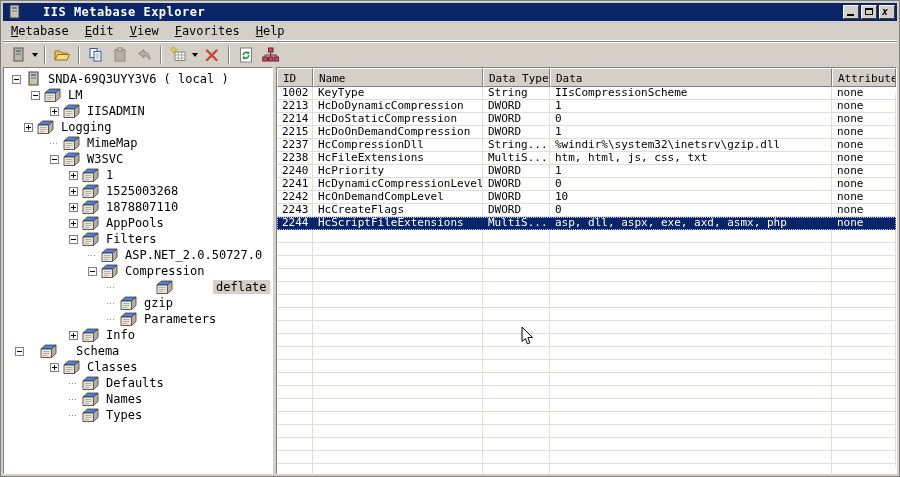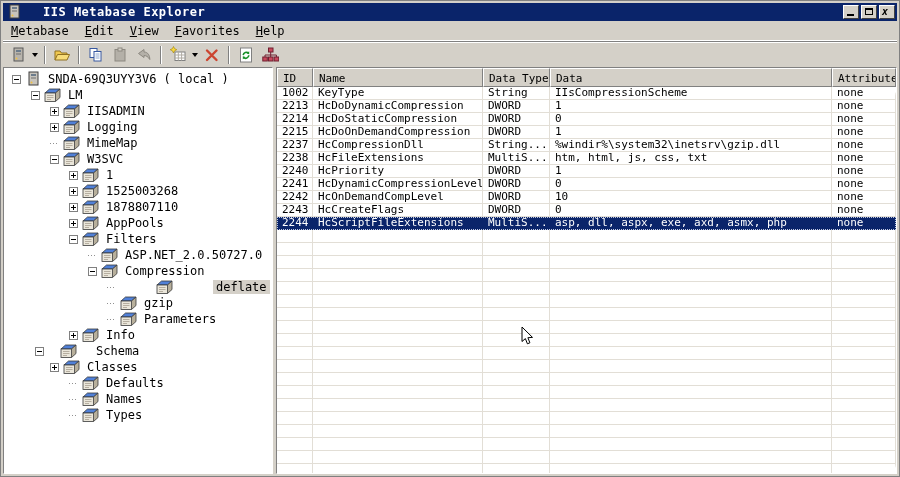--- a/index.html
+++ b/index.html
@@ -237,21 +237,21 @@
           <span class="tree-icon">
             <svg width="17" height="14" viewBox="0 0 17 14">
               <path d="M1 5 L5.5 1 L16 1 L11.5 5 Z" fill="#5080D8" stroke="#383838" stroke-width="0.8"></path>
               <path d="M11.5 5 L16 1 L16 9.5 L11.5 13.5" fill="#B8B09C" stroke="#383838" stroke-width="0.8"></path>
               <rect x="1" y="5" width="10.5" height="8.5" fill="#EAE6DA" stroke="#383838" stroke-width="0.8"></rect>
               <path d="M3 7.5 h6.5 M3 9.5 h6.5 M3 11.5 h4" stroke="#A8A090" stroke-width="0.8"></path>
             </svg>
           </span>
           <span class="tree-label">IISADMIN</span>
         </div>
-        <div class="tree-row" style="padding-left: 46px; align-items: center;">
+        <div class="tree-row" style="padding-left: 20px; align-items: center;">
           <span class="expand-box">
             <i class="eh"></i>
             <i class="ev"></i>
           </span>
           <span class="tree-icon">
             <svg width="17" height="14" viewBox="0 0 17 14">
               <path d="M1 5 L5.5 1 L16 1 L11.5 5 Z" fill="#5080D8" stroke="#383838" stroke-width="0.8"></path>
               <path d="M11.5 5 L16 1 L16 9.5 L11.5 13.5" fill="#B8B09C" stroke="#383838" stroke-width="0.8"></path>
               <rect x="1" y="5" width="10.5" height="8.5" fill="#EAE6DA" stroke="#383838" stroke-width="0.8"></rect>
               <path d="M3 7.5 h6.5 M3 9.5 h6.5 M3 11.5 h4" stroke="#A8A090" stroke-width="0.8"></path>
@@ -429,21 +429,21 @@
           <span class="tree-icon">
             <svg width="17" height="14" viewBox="0 0 17 14">
               <path d="M1 5 L5.5 1 L16 1 L11.5 5 Z" fill="#5080D8" stroke="#383838" stroke-width="0.8"></path>
               <path d="M11.5 5 L16 1 L16 9.5 L11.5 13.5" fill="#B8B09C" stroke="#383838" stroke-width="0.8"></path>
               <rect x="1" y="5" width="10.5" height="8.5" fill="#EAE6DA" stroke="#383838" stroke-width="0.8"></rect>
               <path d="M3 7.5 h6.5 M3 9.5 h6.5 M3 11.5 h4" stroke="#A8A090" stroke-width="0.8"></path>
             </svg>
           </span>
           <span class="tree-label">Info</span>
         </div>
-        <div class="tree-row" style="padding-left: 31px; gap: 12px;">
+        <div class="tree-row" style="padding-left: 11px; gap: 12px;">
           <span class="expand-box">
             <i class="eh"></i>
           </span>
           <span class="tree-icon">
             <svg width="17" height="14" viewBox="0 0 17 14">
               <path d="M1 5 L5.5 1 L16 1 L11.5 5 Z" fill="#5080D8" stroke="#383838" stroke-width="0.8"></path>
               <path d="M11.5 5 L16 1 L16 9.5 L11.5 13.5" fill="#B8B09C" stroke="#383838" stroke-width="0.8"></path>
               <rect x="1" y="5" width="10.5" height="8.5" fill="#EAE6DA" stroke="#383838" stroke-width="0.8"></rect>
               <path d="M3 7.5 h6.5 M3 9.5 h6.5 M3 11.5 h4" stroke="#A8A090" stroke-width="0.8"></path>
             </svg>

